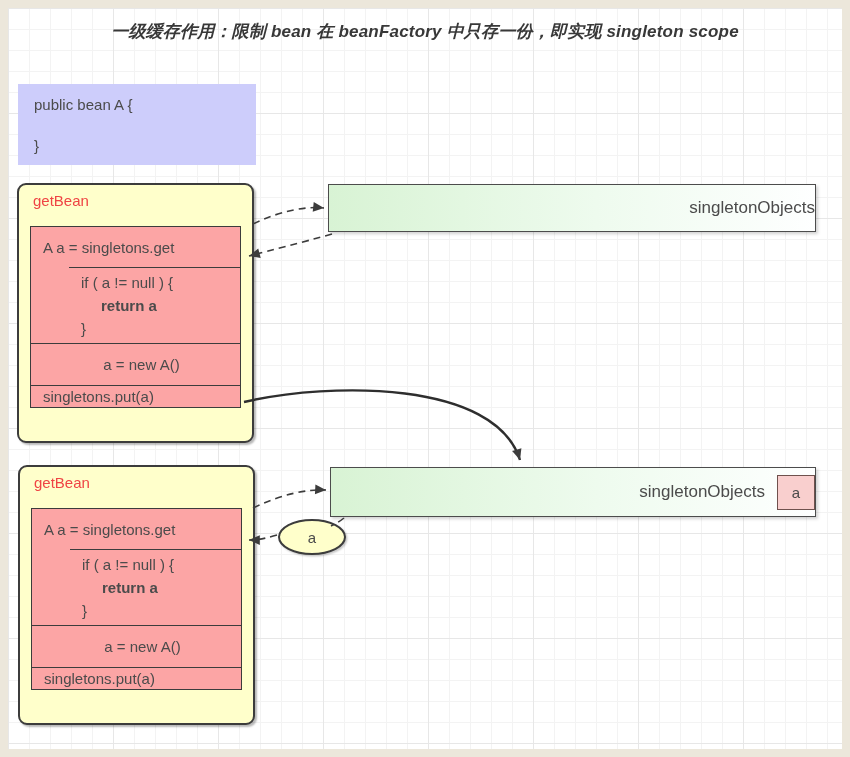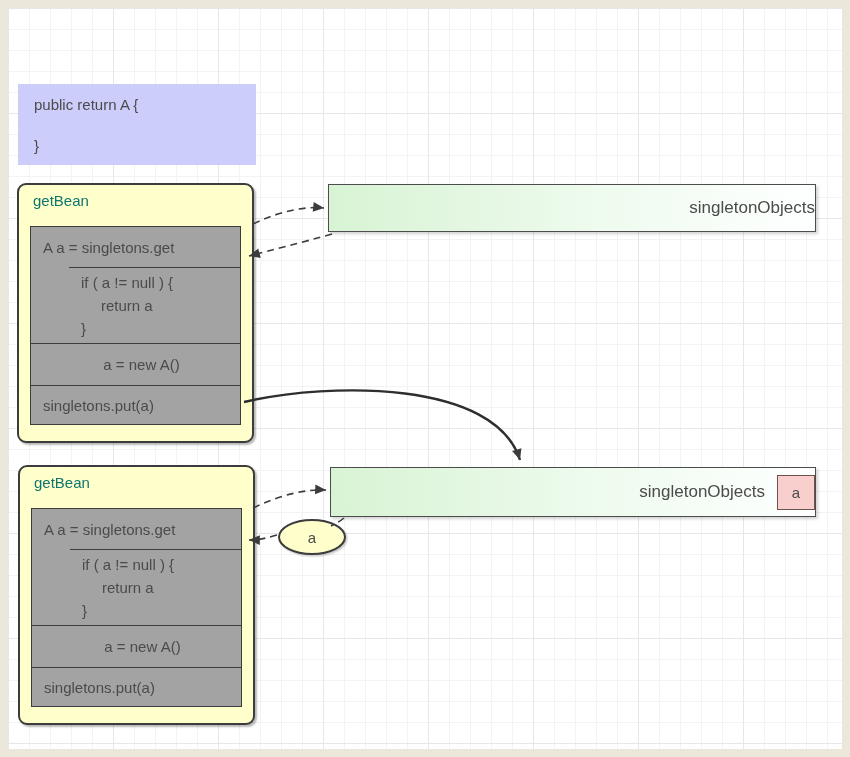--- a/index.html
+++ b/index.html
@@ -31,34 +31,34 @@
   .purple .l1{position:absolute;left:16px;top:12px;}
   .purple .l2{position:absolute;left:16px;bottom:11px;}
   .gb{
     width:237px;height:260px;background:#ffffcb;
     border:2.5px solid #3c3c3c;border-radius:9px;
     box-shadow:2px 2px 2px rgba(0,0,0,.28);
     box-sizing:border-box;
   }
   #gb1{left:17px;top:183px;}
   #gb2{left:18px;top:465px;}
-  .gb .hdr{position:absolute;left:14px;top:7px;font-size:15px;color:#0f766e;}
+  .gb .hdr{position:absolute;left:14px;top:7px;font-size:15px;color:#ef4444;}
   .steps{
     position:absolute;left:11px;top:41px;width:209px;
-    border:1.5px solid #3c3c3c;background:#a3a3a3;
+    border:1.5px solid #3c3c3c;background:#fca5a5;
   }
   .step{
     border-top:1.5px solid #3c3c3c;
     font-size:15px;color:#4b4b4b;box-sizing:border-box;
     padding-left:12px;display:flex;flex-direction:column;justify-content:center;
     line-height:23px;
   }
   .step:first-child{border-top:none;}
-  .s1{height:40px;} .s2{height:76px;margin-left:38px;} .s3{height:42px;text-align:center;} .s4{height:39px;}
-  .ind{padding-left:20px;}
+  .s1{height:40px;} .s2{height:76px;margin-left:38px;} .s3{height:42px;text-align:center;} .s4{height:22px;}
+  .ind{padding-left:20px;font-weight:bold;}
   .cache{
     height:48px;
     background:linear-gradient(90deg,#d8f3d4 0%,#eefbee 55%,#feffff 100%);
     border:1.5px solid #4c4c4c;display:flex;align-items:center;
     box-shadow:2px 2px 3px rgba(0,0,0,.18);box-sizing:border-box;justify-content:flex-end;
   }
   #cache1{left:328px;top:184px;width:488px;}
   #cache2{left:330px;top:467px;width:486px;height:50px;}
   .cache .lbl{font-size:17px;color:#4b4b4b;margin-left:14px;}
   .cache .entry{
@@ -77,23 +77,24 @@
   svg.arrows{left:0;top:0;pointer-events:none;}
   .dash{fill:none;stroke:#3c3c3c;stroke-width:1.6;stroke-dasharray:7 5;}
   .solid{fill:none;stroke:#2e2e2e;stroke-width:2.4;}
 </style>
 </head>
 <body>
 
 <div class="stage">
   <div class="gridbg"></div>
 
+  <div class="abs title">一级缓存作用：限制 bean 在 beanFactory 中只存一份，即实现 singleton scope</div>
 
   <div class="abs purple">
-    <span class="l1">public return A {</span>
+    <span class="l1">public bean A {</span>
     <span class="l2">}</span>
   </div>
 
   <div class="abs gb" id="gb1">
     <div class="hdr">getBean</div>
     <div class="steps">
       <div class="step s1">
         <span>A a = singletons.get</span>
       </div>
       <div class="step s2">

